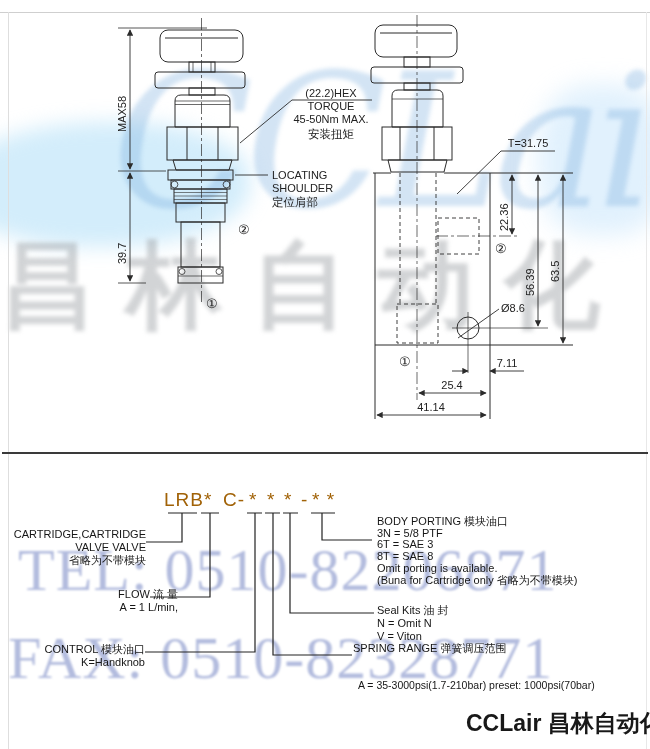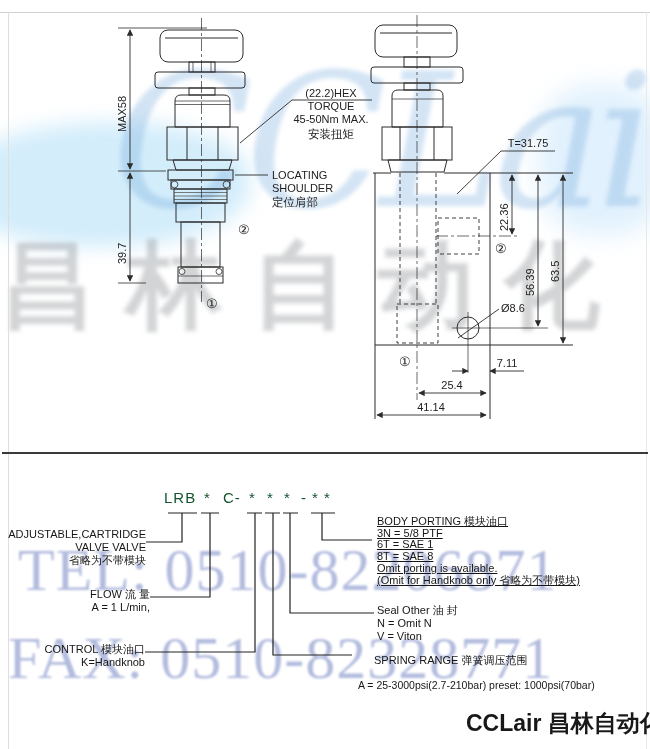--- a/index.html
+++ b/index.html
@@ -27,25 +27,25 @@
   .wm-footer{position:absolute;left:466px;top:708px;font-size:23px;font-weight:600;
              color:#181818;z-index:3;white-space:nowrap;}
 
   
   .drawings{position:absolute;left:0;top:0;width:650px;height:452px;z-index:1;}
   .drawings text{font-family:"Liberation Sans",sans-serif;font-size:11px;fill:#222;stroke:none;}
   .drawings .cn{font-size:11.5px;}
   .drawings .portnum{font-size:13px;}
 
   
-  .code-seg{position:absolute;font-size:15px;color:#14532d;z-index:1;letter-spacing:1px;}
+  .code-seg{position:absolute;font-size:19px;color:#a16207;z-index:1;letter-spacing:1px;}
   .conn{position:absolute;left:0;top:450px;width:650px;height:299px;z-index:1;}
   .lbl{position:absolute;font-size:11px;line-height:13px;color:#161616;z-index:1;white-space:nowrap;}
   .lbl.r{text-align:right;}
-  .lbl-bp{line-height:11.7px;text-decoration:underline;}
+  .lbl-bp{line-height:11.7px;}
   .lbl-spring{font-size:10.5px;line-height:12.3px;white-space:pre;}
 </style>
 </head>
 <body>
 
 <div class="page">
 
   <div class="wm wm-blob1"></div>
   <div class="wm wm-blob2"></div>
   <div class="wm wm-logo">CCLair</div>
@@ -183,49 +183,49 @@
       <path d="M182 63v29H146"></path>
       <path d="M210 63v84H150"></path>
       <path d="M255 63v139H145"></path>
       <path d="M273 63v142h79"></path>
       <path d="M290 63v100h84"></path>
       <path d="M322 63v27h50"></path>
     </g>
   </svg>
 
   <div class="lbl r" style="right:504px;top:528px;">
-    <div>ADJUSTABLE,CARTRIDGE</div>
+    <div>CARTRIDGE,CARTRIDGE</div>
     <div>VALVE VALVE</div>
     <div>省略为不带模块</div>
   </div>
-  <div class="lbl r" style="right:500px;top:588px;margin-left:43px;">
+  <div class="lbl r" style="right:472px;top:588px;margin-left:43px;">
     <div>FLOW 流 量</div>
     <div>A = 1 L/min,</div>
   </div>
   <div class="lbl r" style="right:505px;top:643px;">
     <div>CONTROL 模块油口</div>
     <div>K=Handknob</div>
   </div>
 
   <div class="lbl lbl-bp" style="left:377px;top:516px;">
     <div>BODY PORTING 模块油口</div>
     <div>3N = 5/8 PTF</div>
-    <div>6T = SAE 1</div>
+    <div>6T = SAE 3</div>
     <div>8T = SAE 8</div>
     <div>Omit porting is available.</div>
-    <div>(Omit for Handknob only 省略为不带模块)</div>
+    <div>(Buna for Cartridge only 省略为不带模块)</div>
   </div>
   <div class="lbl" style="left:377px;top:604px;">
-    <div>Seal Other 油 封</div>
+    <div>Seal Kits 油 封</div>
     <div>N = Omit N</div>
     <div>V = Viton</div>
   </div>
-  <div class="lbl" style="left:374px;top:642px;margin-top:12px;">SPRING RANGE  弹簧调压范围</div>
+  <div class="lbl" style="left:353px;top:642px;">SPRING RANGE  弹簧调压范围</div>
   <div class="lbl lbl-spring" style="left:358px;top:654px;">
-    <div>A = 25-3000psi(2.7-210bar) preset: 1000psi(70bar)</div>
+    <div>A = 35-3000psi(1.7-210bar) preset: 1000psi(70bar)</div>
     
     
     
     
   </div>
 
   <div class="wm-footer">CCLair 昌林自动化</div>
 </div>
 
 </body></html>

